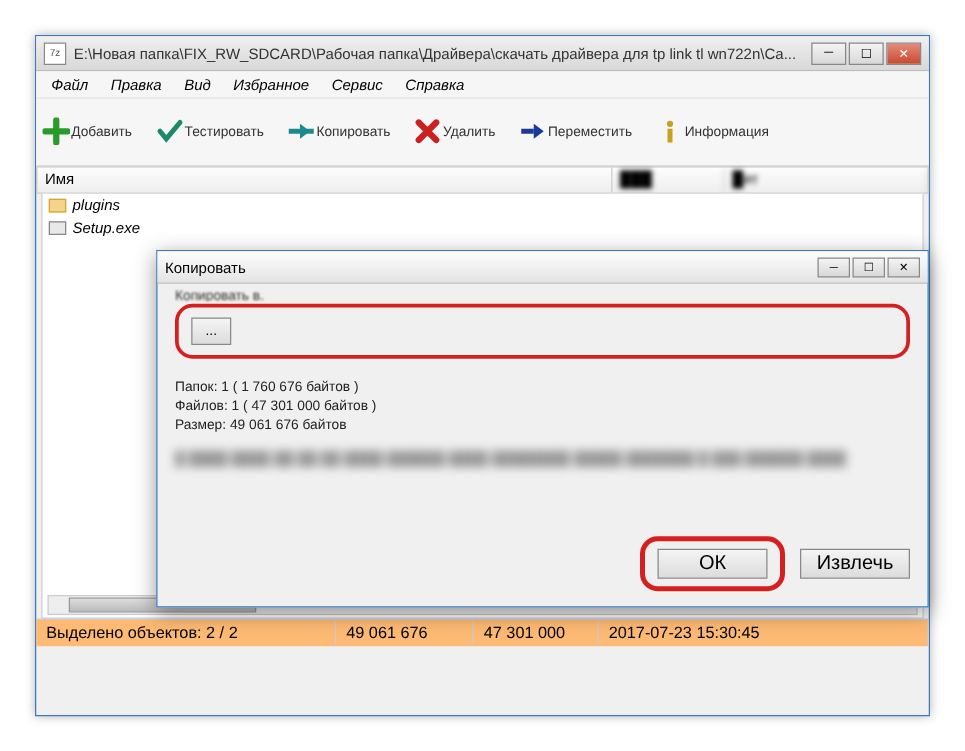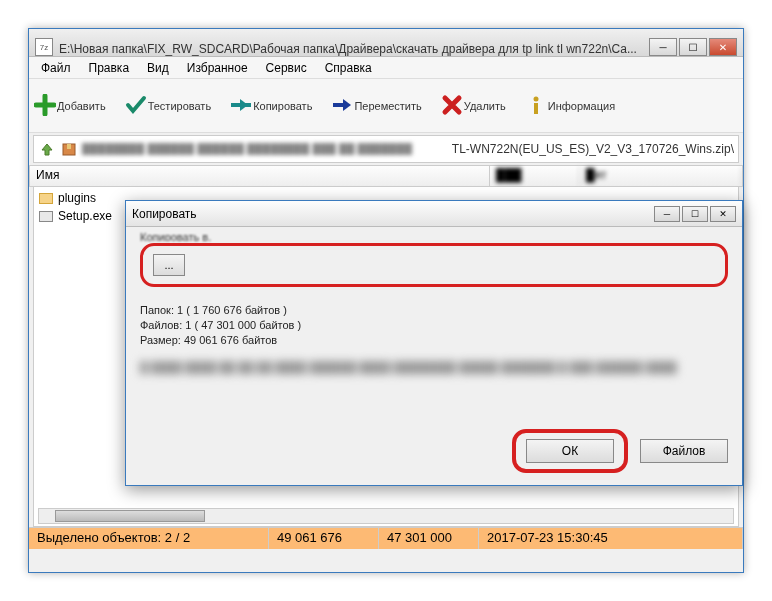--- a/index.html
+++ b/index.html
@@ -1,46 +1,46 @@
 <!DOCTYPE html>
 <html><head>
 <meta charset="utf-8">
 <style>
 * { box-sizing: border-box; margin: 0; padding: 0; font-family: "Segoe UI", Tahoma, sans-serif; }
 body { background: #fff; width: 772px; height: 601px; position: relative; overflow: hidden; }
 
 
 .main-window { position: absolute; left: 28px; top: 28px; width: 716px; height: 545px; border: 1px solid #3a7abd; background: #f0f0f0; box-shadow: 0 0 8px rgba(0,0,0,0.3); }
-.titlebar { height: 28px; background: linear-gradient(#f0f0f0, #d8d8d8); display: flex; align-items: flex-end; padding: 0 6px; border-bottom: 1px solid #bbb; }
+.titlebar { height: 28px; background: linear-gradient(#f0f0f0, #d8d8d8); display: flex; align-items: center; padding: 0 6px; border-bottom: 1px solid #bbb; }
 .app-icon { width: 18px; height: 18px; border: 1px solid #888; background: #fff; margin-right: 6px; display: flex; align-items: center; justify-content: center; font-size: 8px; color: #555; }
 .title-text { flex: 1; font-size: 12px; color: #333; white-space: nowrap; overflow: hidden; text-overflow: ellipsis; }
 .win-controls { display: flex; gap: 2px; }
 .win-btn { width: 28px; height: 18px; border: 1px solid #888; background: linear-gradient(#f4f4f4,#d8d8d8); display: flex; align-items: center; justify-content: center; font-size: 10px; cursor: pointer; }
 .win-btn.close { background: linear-gradient(#e58a7a,#c94a2f); color: #fff; }
 
 .menubar { height: 22px; background: #f6f6f6; display: flex; align-items: center; padding: 0 4px; gap: 2px; border-bottom: 1px solid #ddd; font-size: 12px; }
-.menu-item { padding: 2px 8px; cursor: pointer; }
+.menu-item { padding: 2px 8px; cursor: pointer; font-style: italic; }
 
 .toolbar { height: 54px; background: #f6f6f6; display: flex; align-items: center; padding: 2px 4px; gap: 18px; border-bottom: 1px solid #ddd; }
 .tool-btn { display: flex; align-items: center; cursor: pointer; font-size: 11px; color: #333; min-width: 56px; }
 .tool-icon { width: 24px; height: 24px; margin-bottom: 2px; display: flex; align-items: center; justify-content: center; }
 
 .addrbar { height: 28px; background: #fff; border: 1px solid #ccc; margin: 2px 4px; display: flex; align-items: center; padding: 0 4px; font-size: 12px; gap: 4px; }
 .addr-icon { width: 18px; height: 18px; display: flex; align-items: center; justify-content: center; }
 .addr-filename { color: #333; }
 .addr-blur { filter: blur(2px); color: #888; font-size: 11px; flex: 1; overflow: hidden; }
 
 .list-header { height: 22px; background: linear-gradient(#fdfdfd,#eee); border: 1px solid #ccc; margin: 0 0; display: flex; font-size: 12px; }
 .list-header .col { padding: 2px 6px; border-right: 1px solid #ccc; }
 .col-name { width: 460px; }
 .col-size { width: 90px; }
 .col-date { flex: 1; }
 
 .file-list { margin: 0 4px; background: #fff; border: 1px solid #ccc; border-top: none; height: 340px; overflow: hidden; position: relative; font-size: 12px; }
-.file-row { display: flex; align-items: flex-end; height: 18px; padding: 0 4px; }
+.file-row { display: flex; align-items: center; height: 18px; padding: 0 4px; font-style: italic; }
 .file-icon { width: 16px; height: 14px; margin-right: 4px; display: flex; align-items: center; justify-content: center; }
 .folder-ico { background: #f6d388; border: 1px solid #d4a53a; width: 14px; height: 11px; }
 .exe-ico { background: #e8e8e8; border: 1px solid #888; width: 14px; height: 11px; }
 
 .scrollbar-h { position: absolute; bottom: 2px; left: 4px; right: 4px; height: 16px; background: #eee; border: 1px solid #ccc; }
 .scroll-thumb { position: absolute; left: 16px; top: 1px; width: 150px; height: 12px; background: linear-gradient(#ddd,#bbb); border: 1px solid #999; }
 
 .statusbar { height: 22px; background: #fdba74; border-top: 1px solid #ccc; display: flex; font-size: 13px; }
 .statusbar .cell { padding: 2px 8px; border-right: 1px solid #ccc; }
 
@@ -56,21 +56,21 @@
 
 .highlight-red { border: 3px solid #d62020; border-radius: 14px; padding: 8px 10px; margin: 2px 0 6px 0; display: flex; align-items: center; gap: 8px; }
 .combo { flex: 1; height: 22px; background: #fff; border: 1px solid #7a7a7a; display: flex; align-items: center; padding: 0 6px; font-size: 12px; position: relative; }
 .combo-arrow { position: absolute; right: 2px; top: 2px; width: 16px; height: 16px; display: flex; align-items: center; justify-content: center; font-size: 9px; color: #333; cursor: pointer; }
 .browse-btn { width: 32px; height: 22px; border: 1px solid #888; background: linear-gradient(#f4f4f4,#dcdcdc); font-size: 11px; cursor: pointer; }
 
 .dlg-info { font-size: 11px; line-height: 15px; margin-top: 16px; }
 .dlg-blur-area { margin-top: 12px; height: 54px; filter: blur(4px); color: #999; font-size: 11px; line-height: 14px; }
 
 .dlg-buttons { position: absolute; bottom: 12px; right: 14px; display: flex; gap: 12px; align-items: center; }
-.push-btn { width: 88px; height: 24px; border: 1px solid #888; background: linear-gradient(#f4f4f4,#dcdcdc); font-size: 12px; cursor: pointer; }
+.push-btn { width: 88px; height: 24px; border: 1px solid #888; background: linear-gradient(#f4f4f4,#dcdcdc); font-size: 16px; cursor: pointer; }
 .ok-wrap { border: 4px solid #d62020; border-radius: 14px; padding: 6px 10px; }
 
 
 .row-tail { position: absolute; font-size: 12px; }
 </style>
 </head>
 <body>
 
 <div class="main-window">
 
@@ -116,60 +116,45 @@
             <path d="M2 11h9" stroke="#1a8a8a" stroke-width="4"></path>
             <path d="M11 5l8 6-8 6z" fill="#1a8a8a"></path>
             <path d="M16 11h6" stroke="#1a8a8a" stroke-width="4"></path>
           </svg>
         </div>
       <span>Копировать</span>
     </div>
     <div class="tool-btn">
       <div class="tool-icon">
           <svg width="22" height="22">
+            <path d="M4 4l14 14M18 4L4 18" stroke="#cc2020" stroke-width="5" stroke-linecap="round"></path>
+          </svg>
+        </div>
+      <span>Удалить</span>
+    </div>
+    <div class="tool-btn">
+      <div class="tool-icon">
+          <svg width="22" height="22">
             <path d="M2 11h10" stroke="#1a3a9a" stroke-width="4"></path>
             <path d="M12 5l8 6-8 6z" fill="#1a3a9a"></path>
           </svg>
         </div>
       <span>Переместить</span>
     </div>
     <div class="tool-btn">
       <div class="tool-icon">
           <svg width="22" height="22">
-            <path d="M4 4l14 14M18 4L4 18" stroke="#cc2020" stroke-width="5" stroke-linecap="round"></path>
-          </svg>
-        </div>
-      <span>Удалить</span>
-    </div>
-    <div class="tool-btn">
-      <div class="tool-icon">
-          <svg width="22" height="22">
             <circle cx="11" cy="5" r="2.5" fill="#c8a020"></circle>
             <rect x="9" y="9" width="4" height="11" fill="#c8a020"></rect>
           </svg>
         </div>
       <span>Информация</span>
     </div>
   </div>
 
-  <div class="addrbar">
-    <div class="addr-icon">
-        <svg width="14" height="14">
-          <path d="M7 2l5 6H9v5H5V8H2z" fill="#6aaa4a" stroke="#4a7a2a"></path>
-        </svg>
-      </div>
-    <div class="addr-icon">
-        <svg width="16" height="16">
-          <rect x="2" y="3" width="12" height="11" fill="#d88848" stroke="#9a5a2a"></rect>
-          <rect x="6" y="3" width="4" height="5" fill="#e8c878"></rect>
-        </svg>
-      </div>
-    <div class="addr-blur">████████ ██████ ██████ ████████ ███ ██ ███████</div>
-    <div class="addr-filename">TL-WN722N(EU_US_ES)_V2_V3_170726_Wins.zip\</div>
-  </div>
 
   <div class="list-header">
     <div class="col col-name">Имя</div>
     <div class="col col-size" style="filter:blur(2px)">███</div>
     <div class="col col-date" style="filter:blur(2px)">█ят</div>
   </div>
 
   <div class="file-list">
     <div class="file-row">
       <div class="file-icon">
@@ -226,15 +211,15 @@
 
     <div class="dlg-blur-area">█ ████ ████ ██ ██ ██ ████ ██████ ████ ████████ █████ ███████ █ ███
 ██████
 ████</div>
   </div>
 
   <div class="dlg-buttons">
     <div class="ok-wrap">
       <button class="push-btn">ОК</button>
     </div>
-    <button class="push-btn">Файлов</button>
+    <button class="push-btn">Извлечь</button>
   </div>
 </div>
 
 </body></html>

